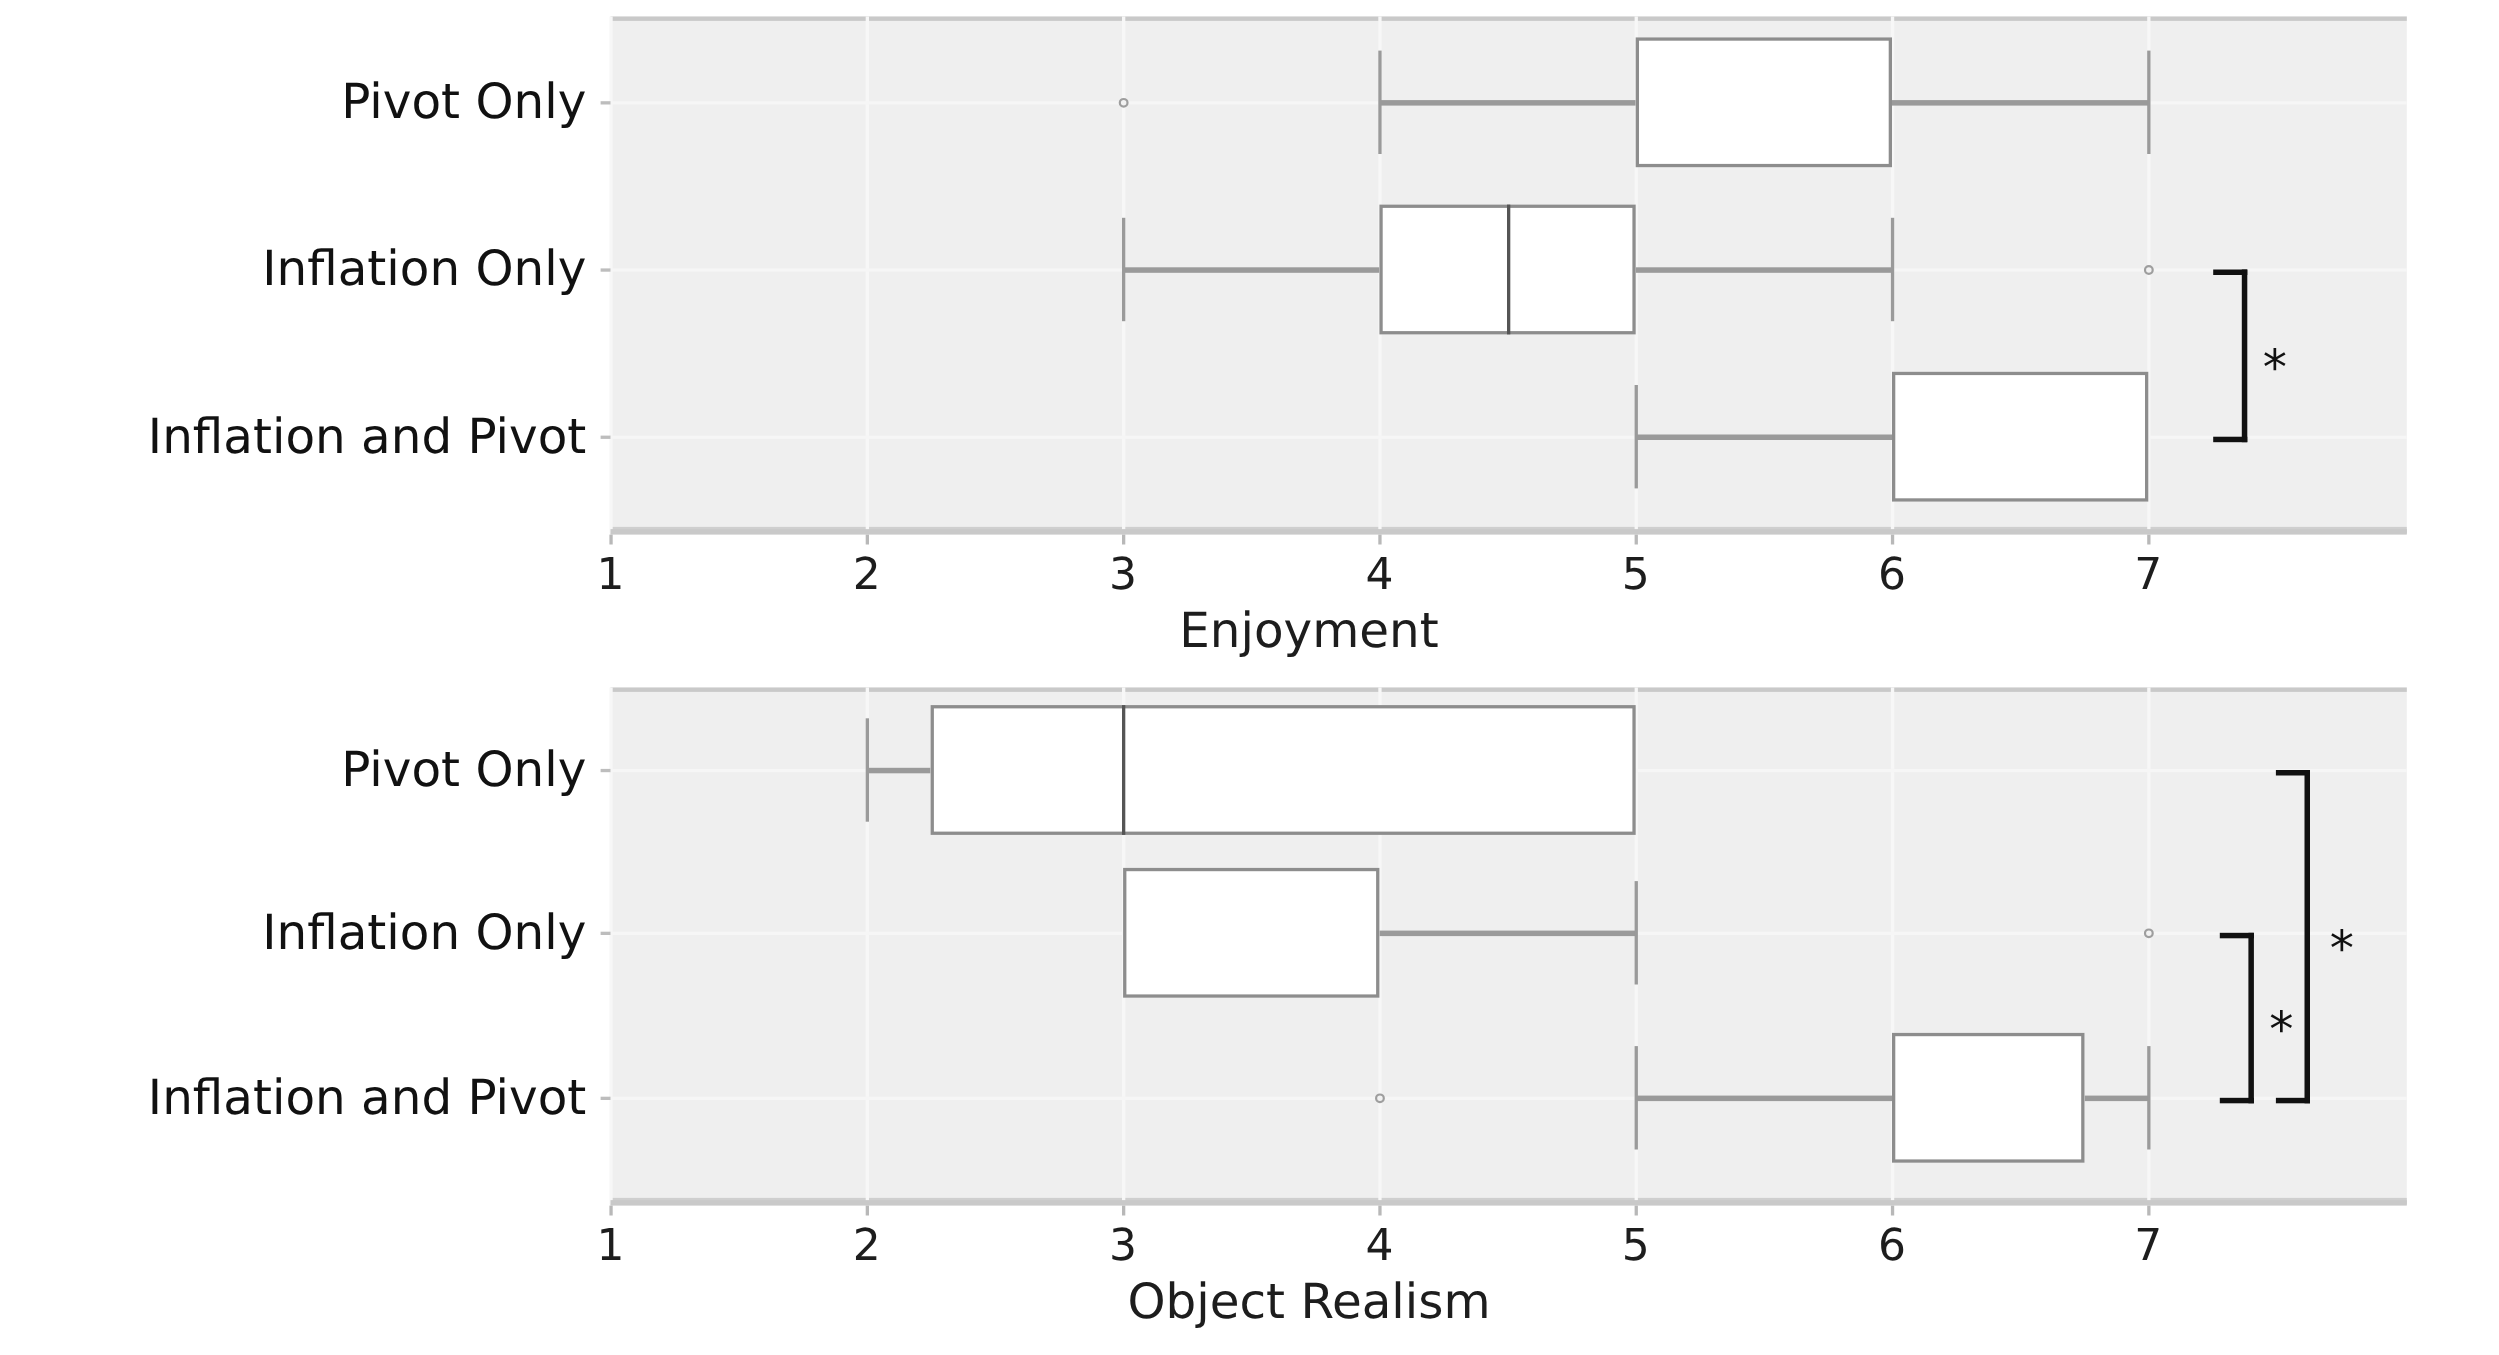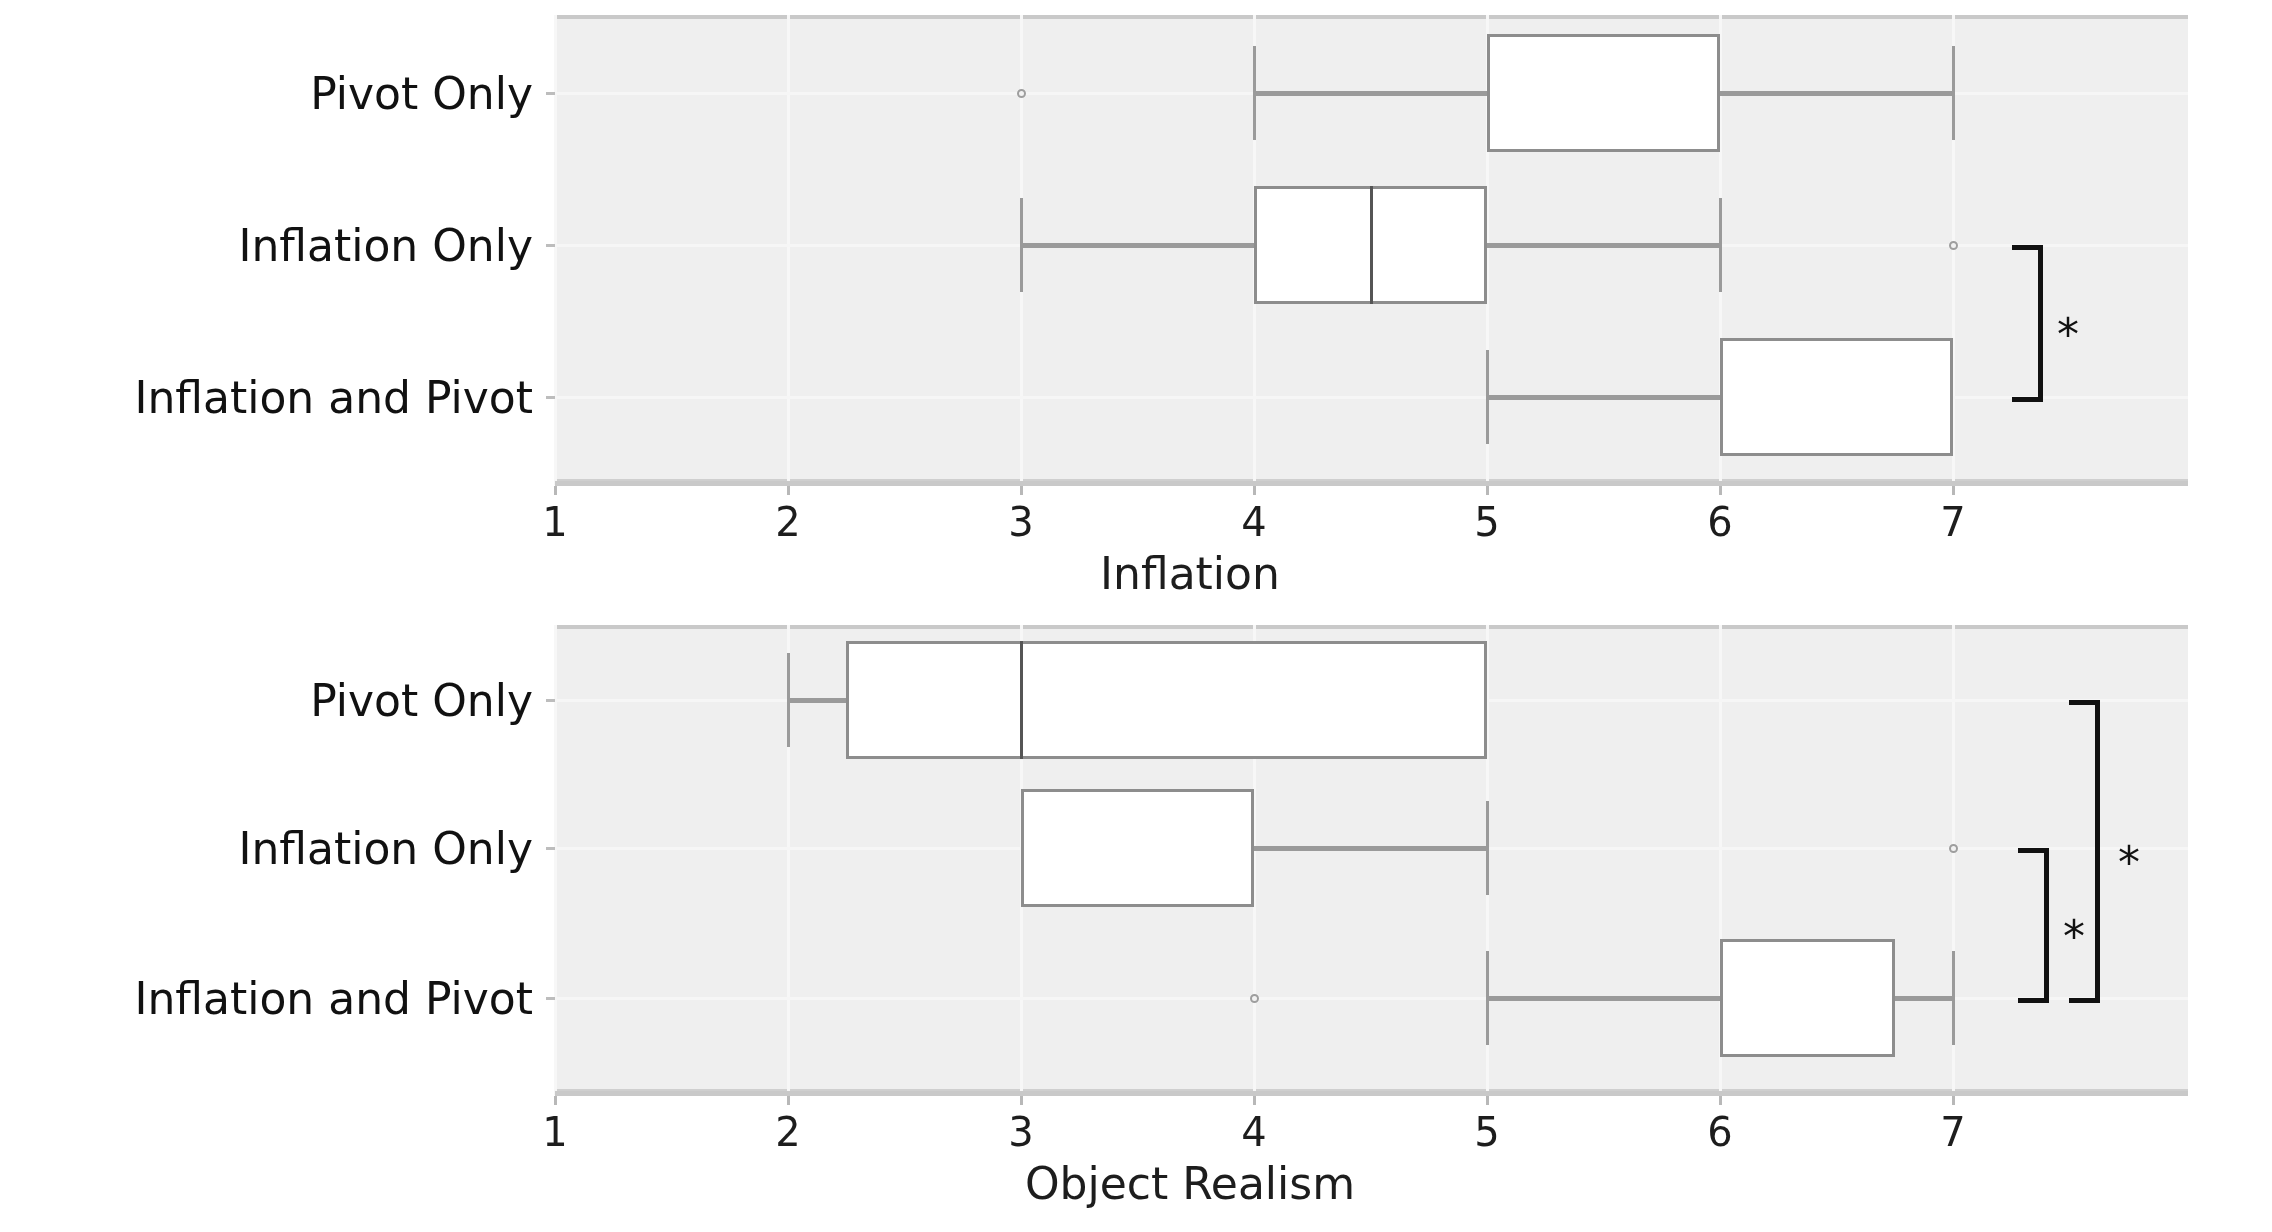--- a/index.html
+++ b/index.html
@@ -55,21 +55,21 @@
         <div class="gridline-v" style="left:931px;"></div>
         <div class="gridline-v" style="left:1164px;"></div>
         <div class="gridline-v" style="left:1397px;"></div>
         <div class="gridline-h" style="top:77px;"></div>
         <div class="gridline-h" style="top:229px;"></div>
         <div class="gridline-h" style="top:381px;"></div>
       </div>
 
     <div class="axis-spine" style="left:555px;top:481px;width:1633px;"></div>
 
-    <div class="axis-title" style="left:940px;top:548px;width:500px;">Inflation</div>
+    <div class="axis-title" style="left:940px;top:548px;width:500px;">Enjoyment</div>
   </div>
 
   <div class="panel" id="panel-1" style="left:0;top:0;width:1853px;height:1232px;">
 
     <div class="plot" id="plot-1" style="left:555px;top:625px;width:1633px;height:470px;">
       <div class="plot-border-top"></div>
       <div class="plot-border-bottom"></div>
     <div class="gridline-v" style="left:-1px;"></div>
         <div class="gridline-v" style="left:232px;"></div>
         <div class="gridline-v" style="left:465px;"></div>

